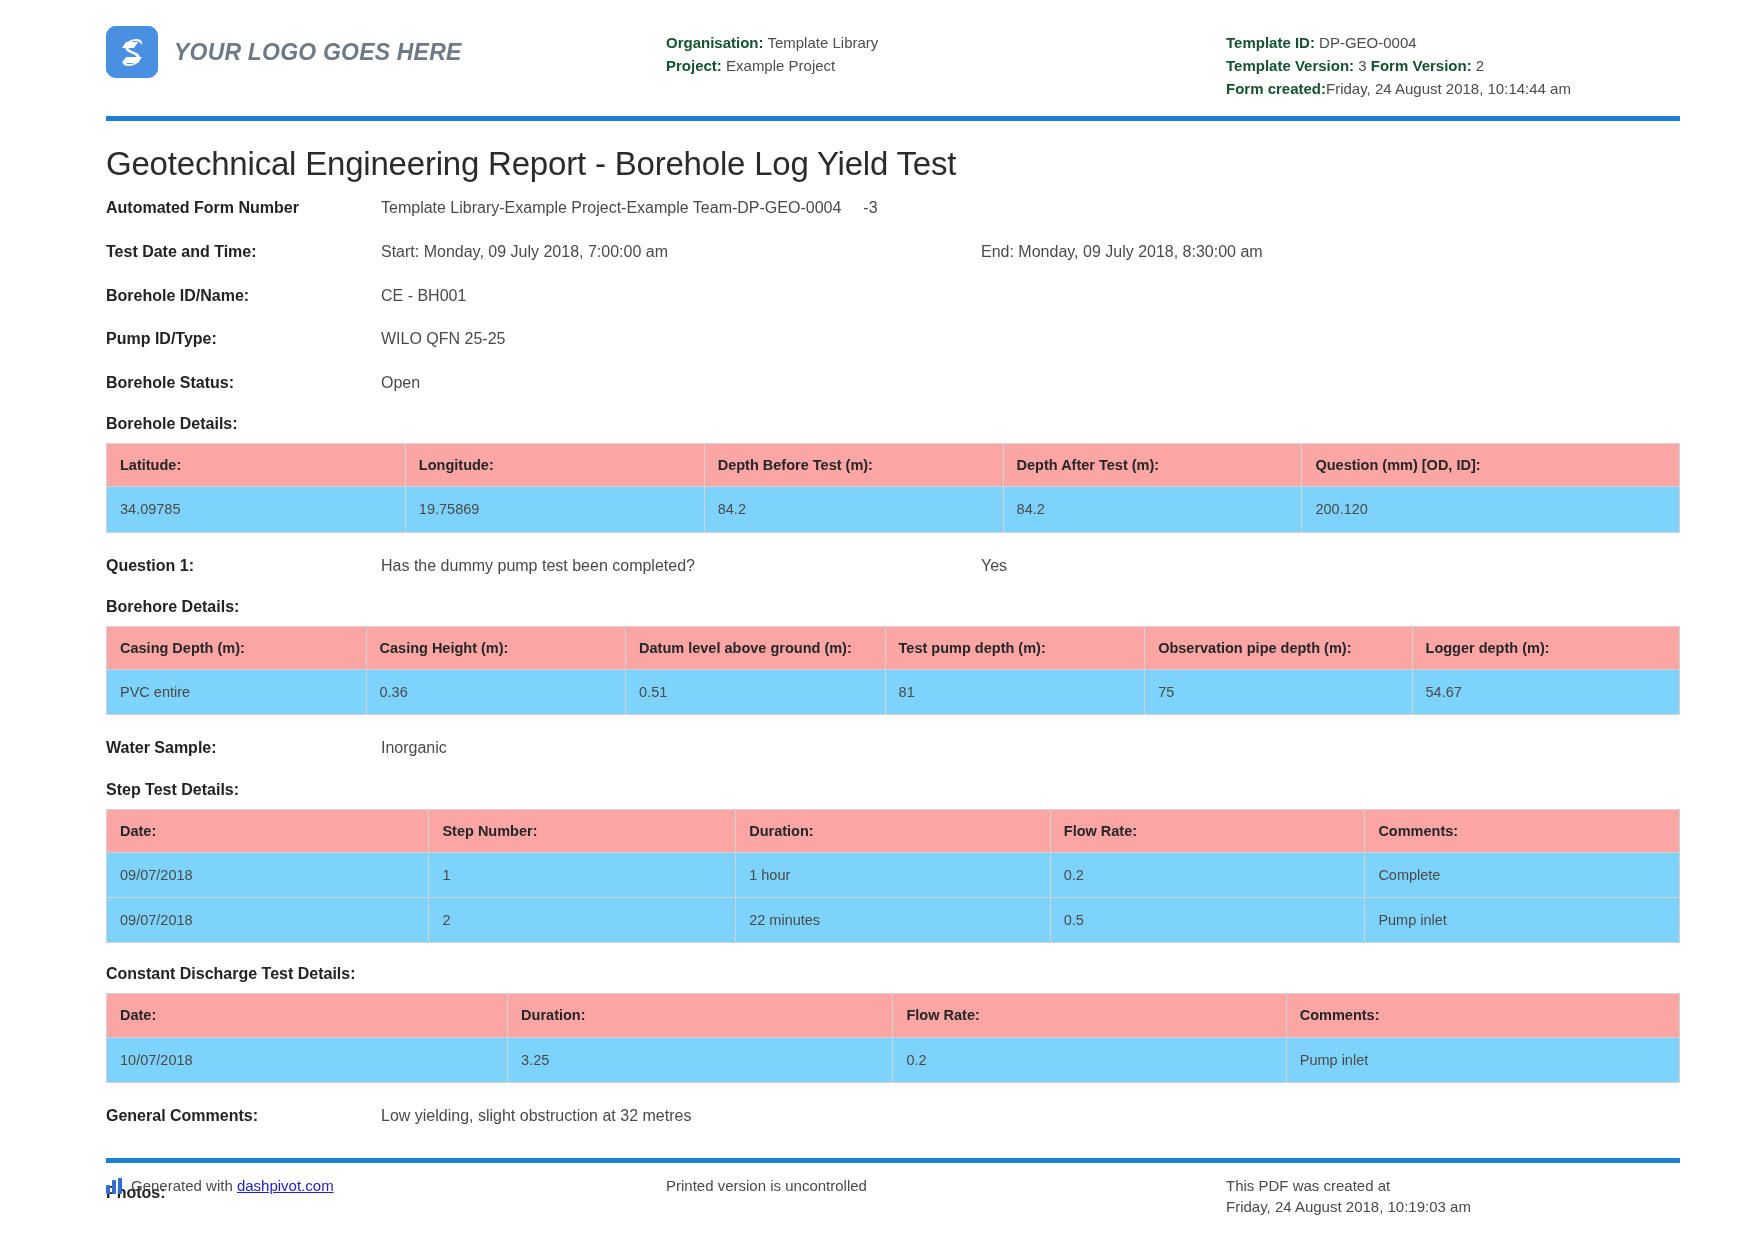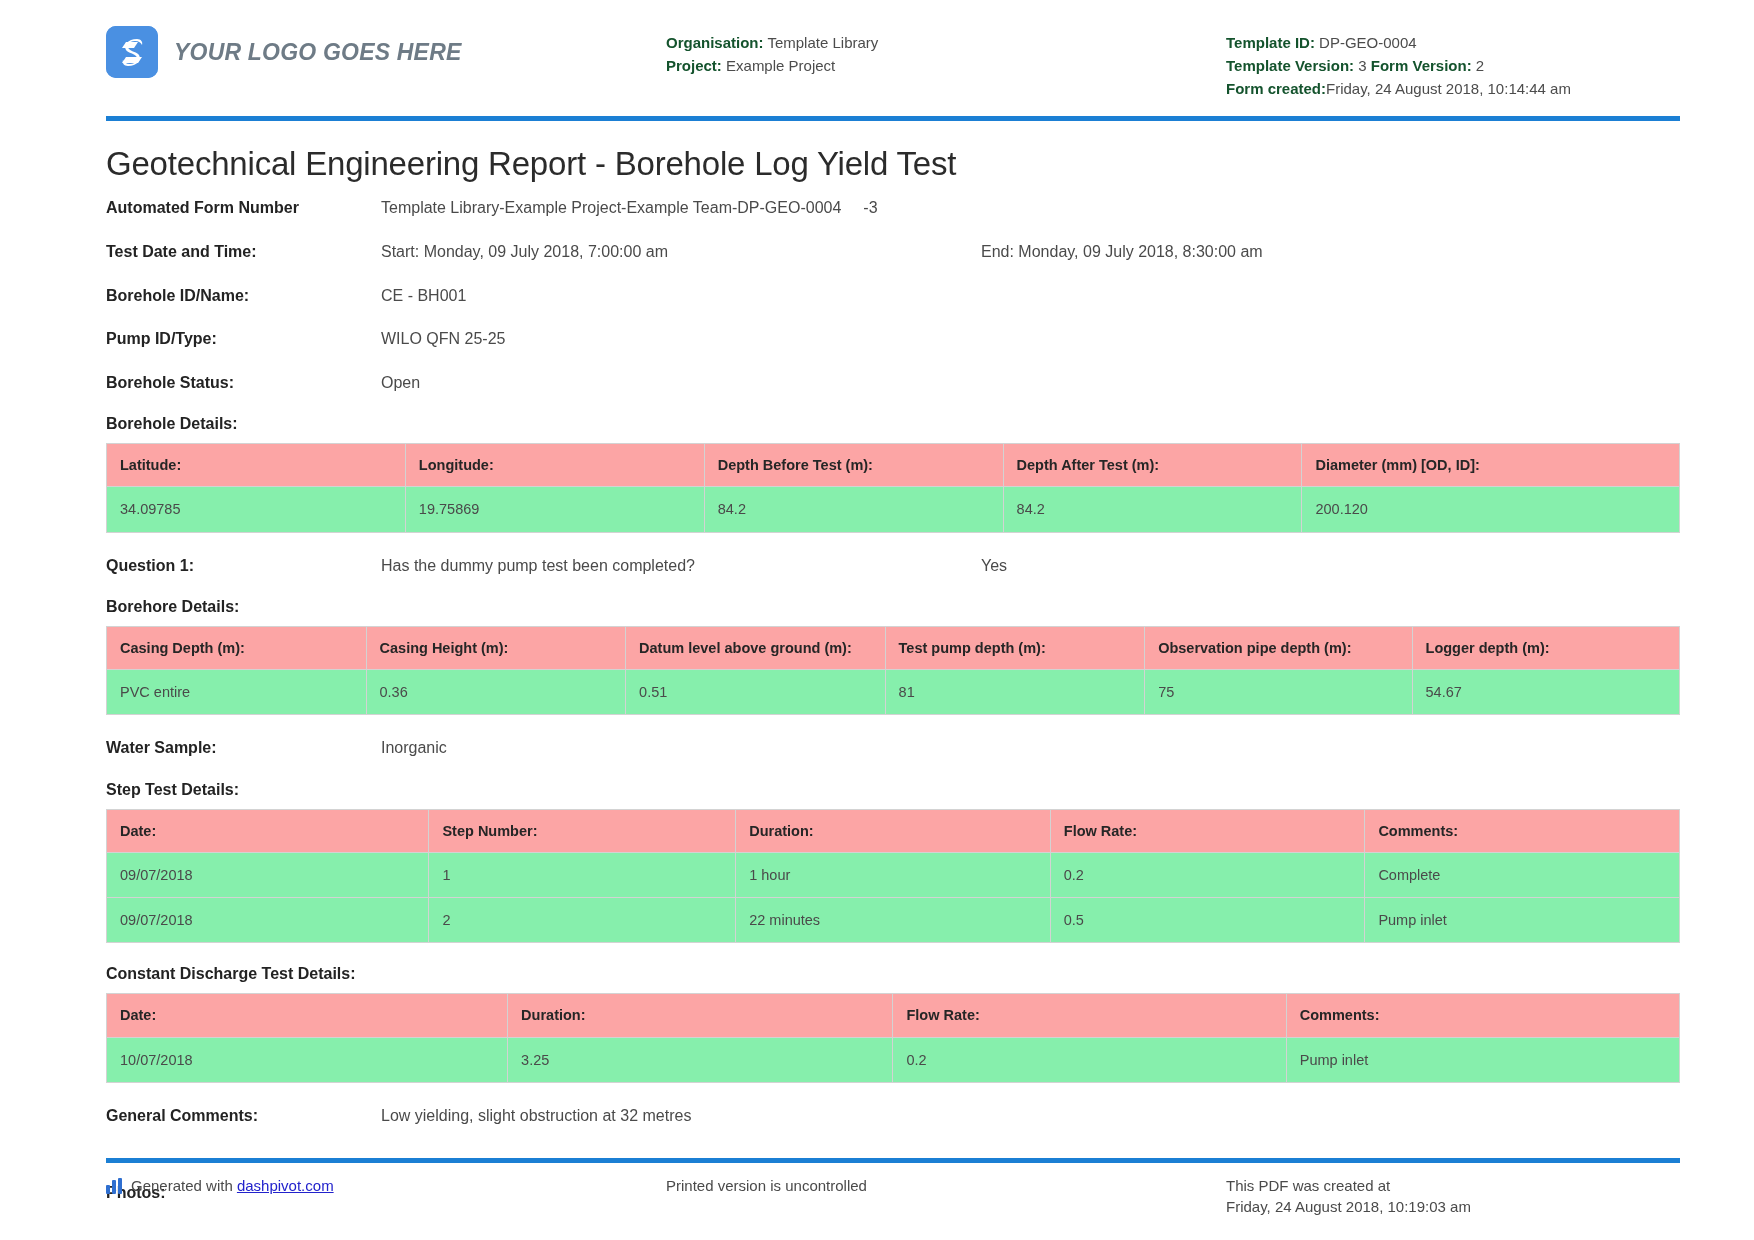--- a/index.html
+++ b/index.html
@@ -137,21 +137,21 @@
     padding: 12px 13px;
     line-height: 1.25;
   }
   table.grid td {
     border: 1px solid #d3d3d3;
     text-align: left;
     font-size: 14.5px;
     font-weight: normal;
     color: #4a4a4a;
     padding: 13px 13px;
-    background: #86efac;
+    background: #7dd3fc;
     line-height: 1.25;
   }
 
   
   .footer {
     position: absolute;
     left: 90px;
     right: 90px;
     bottom: 22px;
   }
@@ -287,21 +287,21 @@
         <col style="width:19%">
         <col style="width:19%">
         <col style="width:24%">
     </colgroup>
     <thead>
       <tr id="bh-head">
           <th>Latitude:</th>
           <th>Longitude:</th>
           <th>Depth Before Test (m):</th>
           <th>Depth After Test (m):</th>
-          <th>Diameter (mm) [OD, ID]:</th>
+          <th>Question (mm) [OD, ID]:</th>
         </tr>
     </thead>
     <tbody id="bh-body">
         <tr>
           <td>34.09785</td>
           <td>19.75869</td>
           <td>84.2</td>
           <td>84.2</td>
           <td>200.120</td>
         </tr>

